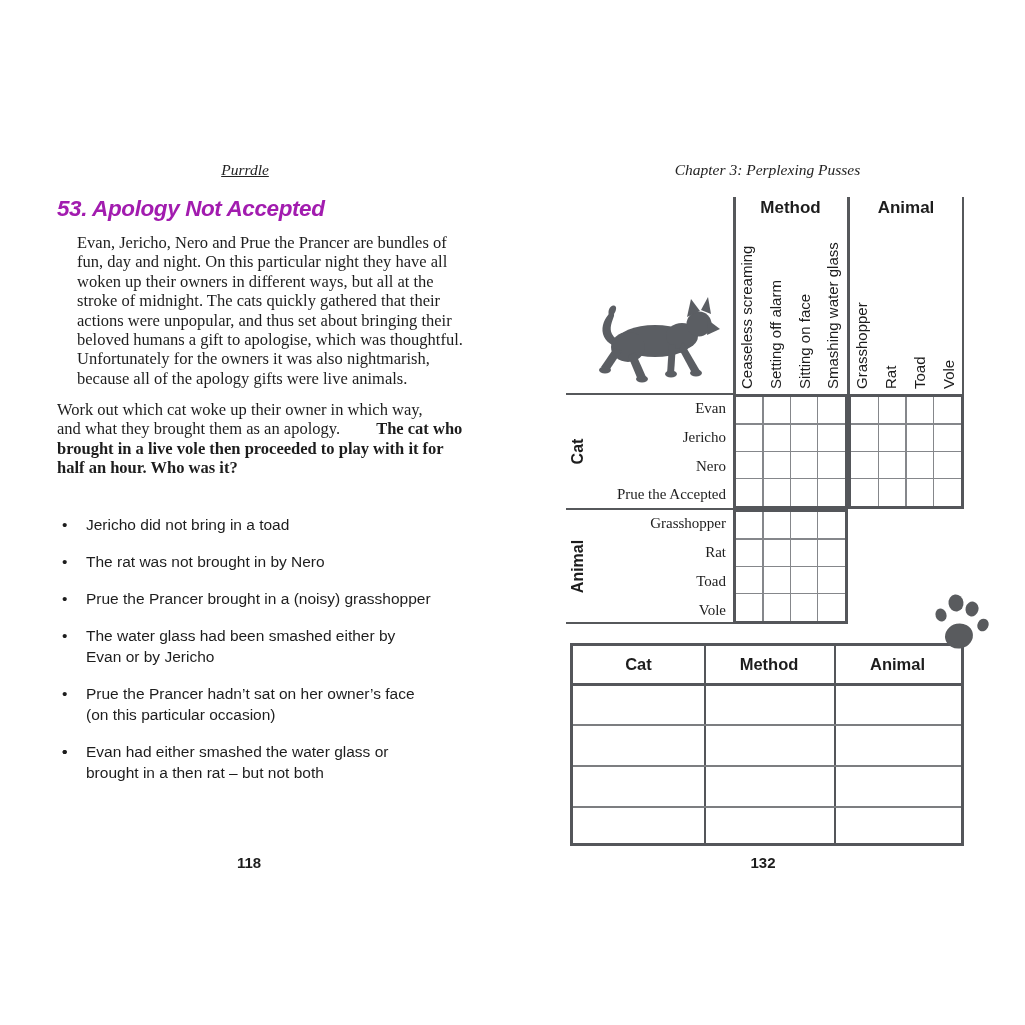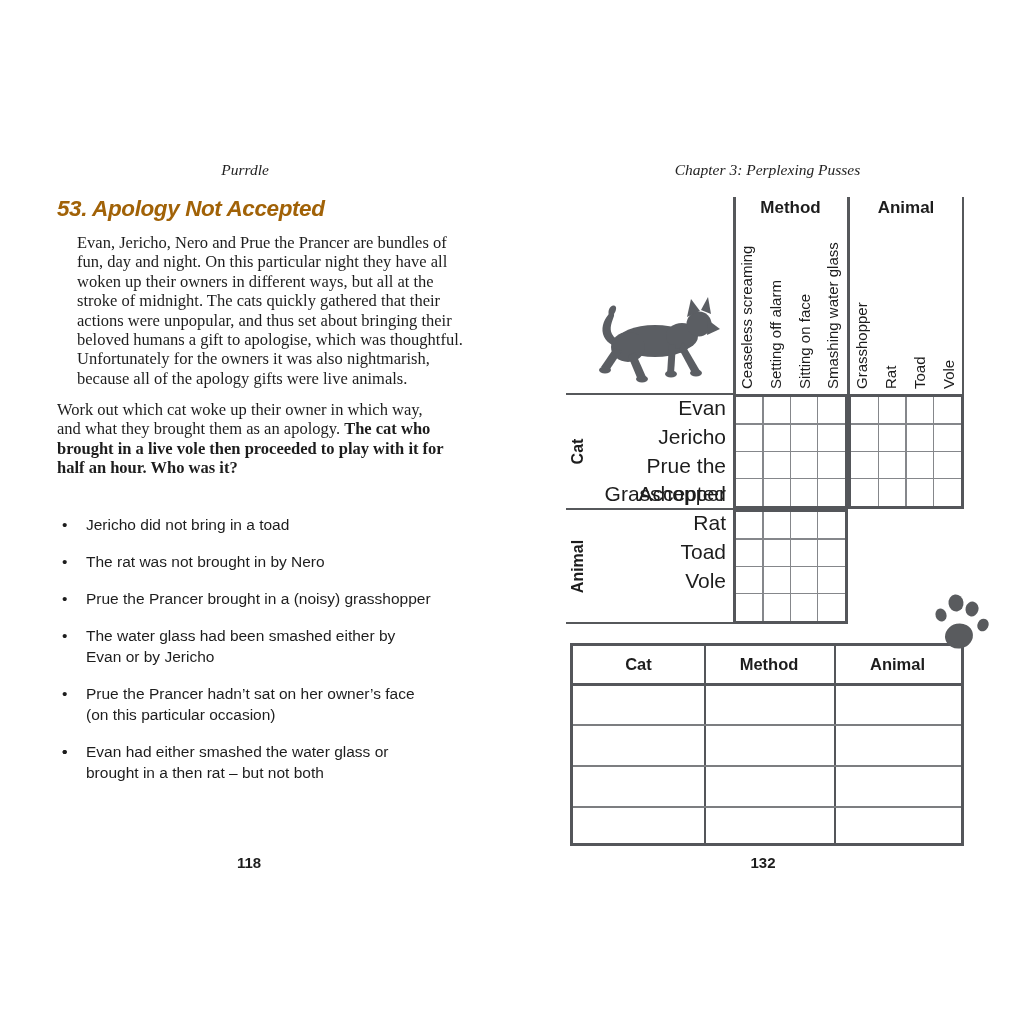--- a/index.html
+++ b/index.html
@@ -2,32 +2,32 @@
 <html><head>
 <meta charset="utf-8">
 <style>
   html,body{margin:0;padding:0;background:#fff;}
   .canvas{position:relative;width:1025px;height:1025px;background:#fff;overflow:hidden;
           font-family:"Liberation Sans",sans-serif;color:#1d1d1d;}
 
   
   .running-head{position:absolute;font-family:"Liberation Serif",serif;font-style:italic;
                 font-size:15.5px;color:#232323;text-align:center;}
-  .rh-left{left:120px;top:161px;width:250px;}
+  .rh-left{left:120px;top:161px;width:250px;text-decoration:underline;}
   .rh-right{left:640px;top:161px;width:255px;}
 
   .puzzle-title{position:absolute;left:57px;top:196px;width:420px;
                 font-weight:bold;font-style:italic;font-size:22.5px;letter-spacing:-0.4px;
-                color:#a16207;}
+                color:#a21caf;}
   .body-para{position:absolute;left:57px;width:420px;
              font-family:"Liberation Serif",serif;font-size:16.5px;line-height:19.4px;
              white-space:pre-line;color:#1d1d1d;}
   .para-intro{top:233px;margin-left:20px;}
   .para-task{top:400px;}
-  .para-task b{font-weight:bold;}
+  .para-task b{font-weight:bold;margin-left:32px;}
 
   .clue-list{position:absolute;left:60px;top:514px;width:412px;margin:0;padding:0;list-style:none;}
   .clue-list li{position:relative;margin:0 0 16px 0;padding-left:26px;
                 font-size:15.5px;line-height:21px;}
   .clue-list li .bullet{position:absolute;left:2px;top:0;font-size:15.5px;}
   .clue-text{white-space:pre-line;}
 
   .page-num{position:absolute;top:854px;font-weight:bold;font-size:15px;text-align:center;width:60px;}
   .pn-left{left:219px;}
   .pn-right{left:733px;}
@@ -35,21 +35,21 @@
   
   .hdr-vline{position:absolute;top:197px;height:198px;width:2.5px;background:#56585b;}
   .group-col-label{position:absolute;top:198px;font-weight:bold;font-size:17px;text-align:center;}
   .rot-label{position:absolute;width:165px;height:20px;line-height:20px;font-size:15px;
              white-space:nowrap;transform-origin:0 0;transform:rotate(-90deg);}
   .rot-group{position:absolute;width:115px;height:20px;line-height:20px;font-weight:bold;
              font-size:16px;text-align:center;white-space:nowrap;
              transform-origin:0 0;transform:rotate(-90deg);}
 
   .row-labels{position:absolute;left:566px;top:394px;width:160px;}
-  .row-labels div{height:28.8px;line-height:28.8px;text-align:right;font-size:21px;}
+  .row-labels div{height:28.8px;line-height:28.8px;text-align:right;font-size:15px;font-family:Liberation Serif, serif;}
 
   .sep-line{position:absolute;left:566px;width:170px;height:2px;background:#56585b;}
 
   .block{position:absolute;border:3px solid #54565a;box-sizing:border-box;background:#fff;}
   .block .vl{position:absolute;top:0;bottom:0;width:1.5px;background:#85878b;}
   .block .hl{position:absolute;left:0;right:0;height:1.5px;background:#85878b;}
   .vl.v1{left:calc(25% - 1px);} .vl.v2{left:calc(50% - 1px);} .vl.v3{left:calc(75% - 1px);}
   .hl.h1{top:calc(25% - 1px);}  .hl.h2{top:calc(50% - 1px);}  .hl.h3{top:calc(75% - 1px);}
 
   
@@ -139,20 +139,21 @@
         <ellipse cx="59" cy="85" rx="6" ry="3.5"></ellipse>
         <path d="M39,57 L25,78 L18,73 L31,54 Z"></path>
         <ellipse cx="22" cy="76" rx="6" ry="3.5"></ellipse>
       </g>
     </svg>
   </div>
 
   <div class="row-labels">
     <div>Evan</div>
     <div>Jericho</div>
+    <div>Nero</div>
     <div>Prue the Accepted</div>
     <div>Grasshopper</div>
     <div>Rat</div>
     <div>Toad</div>
     <div>Vole</div>
   </div>
 
   <div class="rot-group" style="left:568px;top:509px">Cat</div>
   <div class="rot-group" style="left:568px;top:624px">Animal</div>
 

